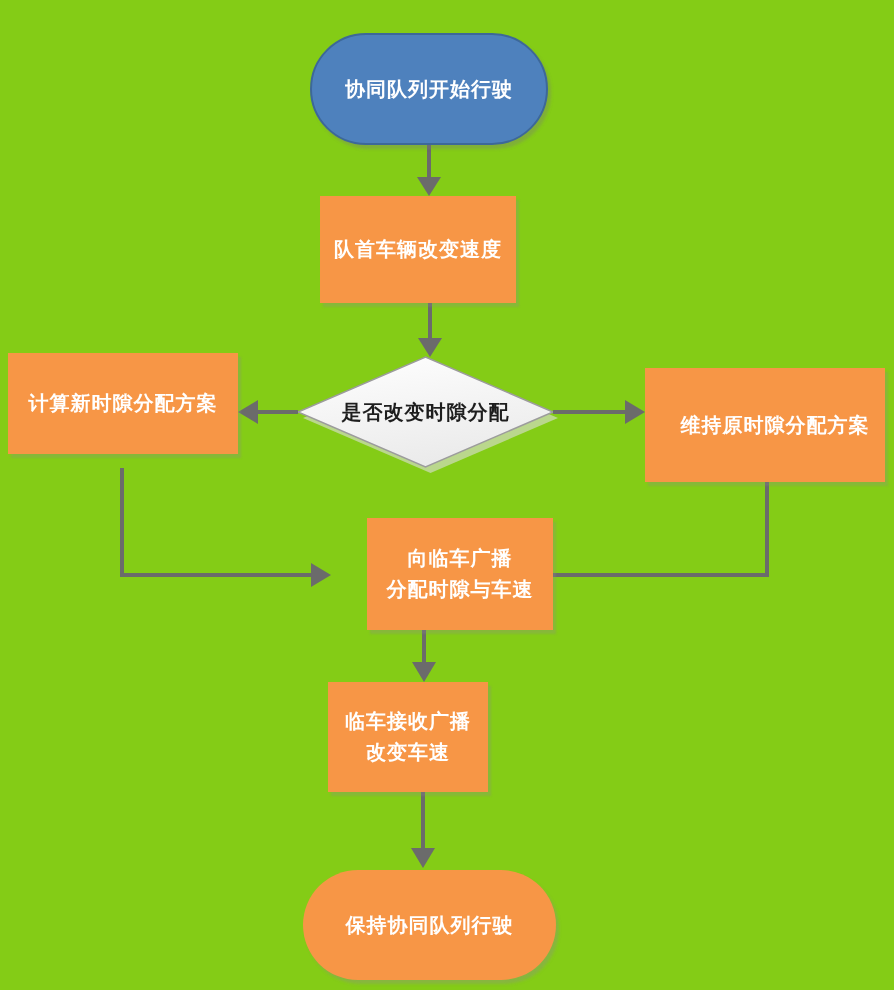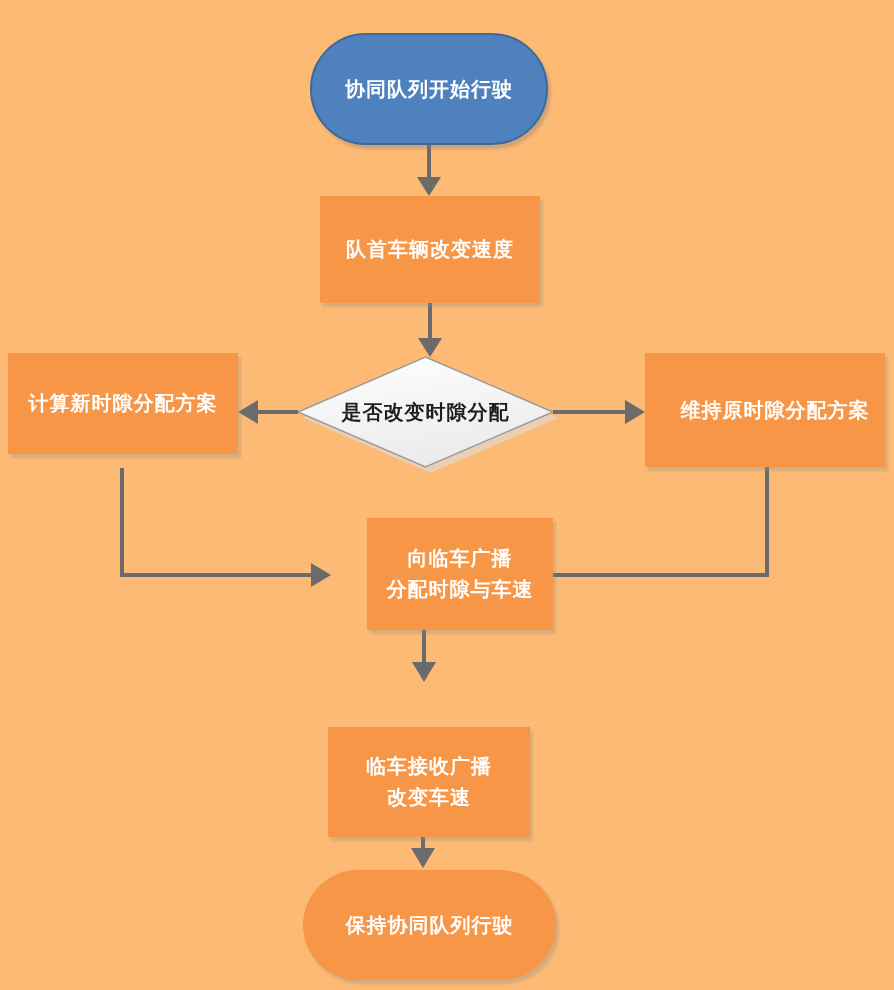--- a/index.html
+++ b/index.html
@@ -1,20 +1,20 @@
 <!DOCTYPE html>
 <html><head>
 <meta charset="utf-8">
 <style>
   html, body { margin: 0; padding: 0; background: #ffffff; }
   .canvas {
     position: relative;
     width: 894px;
     height: 990px;
-    background: #fdba74;
+    background: #84cc16;
     overflow: hidden;
     font-family: "DejaVu Sans", "Liberation Sans", sans-serif;
   }
   .connector-layer {
     position: absolute;
     left: 0; top: 0;
     width: 894px; height: 990px;
   }
   .node {
     position: absolute;
@@ -34,25 +34,25 @@
     left: 310px; top: 33px; width: 238px; height: 112px;
     background: #4E81BD;
     border: 2px solid #3D6899;
     border-radius: 58px;
     box-shadow: 3px 4px 3px rgba(120,120,120,0.35);
   }
   .proc {
     background: #F79646;
     box-shadow: 3px 4px 2px rgba(140,140,140,0.30);
   }
-  .proc-leader   { left: 320px; top: 196px; width: 220px; height: 107px; }
+  .proc-leader   { left: 320px; top: 196px; width: 196px; height: 107px; }
   .proc-newplan  { left: 8px;   top: 353px; width: 230px; height: 101px; }
-  .proc-keepplan { left: 645px; top: 353px; width: 240px; height: 114px; padding-left: 20px; }
+  .proc-keepplan { left: 645px; top: 368px; width: 240px; height: 114px; padding-left: 20px; }
   .proc-broadcast{ left: 331px; top: 518px; width: 186px; height: 112px; margin-left: 36px; }
-  .proc-receive  { left: 328px; top: 682px; width: 202px; height: 110px; margin-top: 45px; }
+  .proc-receive  { left: 328px; top: 682px; width: 160px; height: 110px; }
   .stadium-end {
     left: 303px; top: 870px; width: 253px; height: 110px;
     background: #F79646;
     border-radius: 55px;
     box-shadow: 3px 4px 3px rgba(140,140,140,0.35);
   }
   .decision-label {
     left: 298px; top: 357px; width: 255px; height: 110px;
     color: #1E1E1E;
     font-size: 20px;

